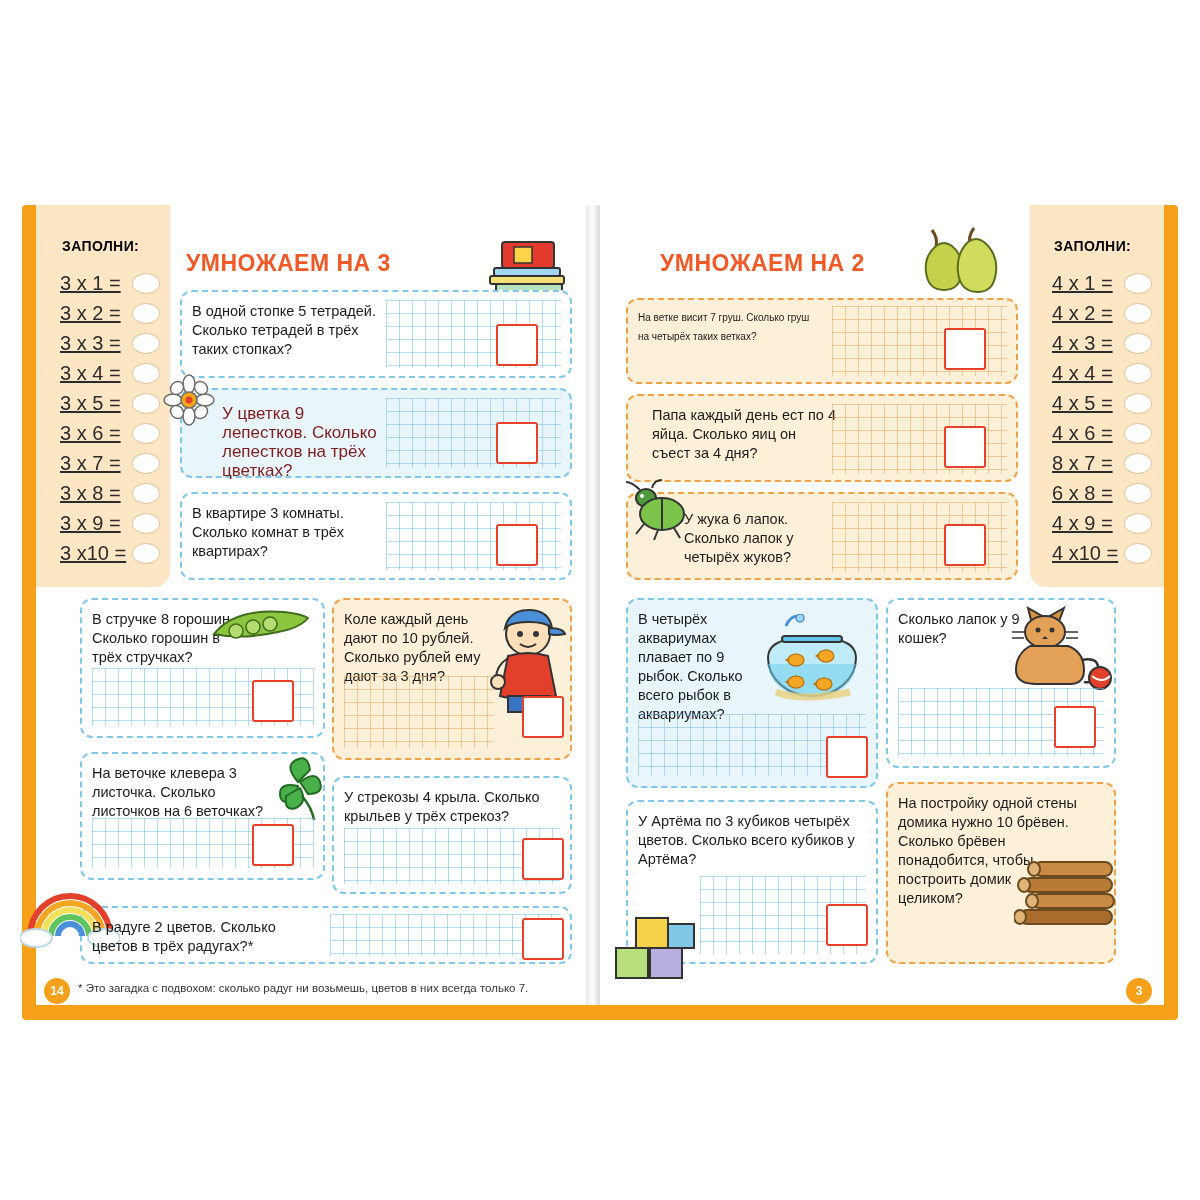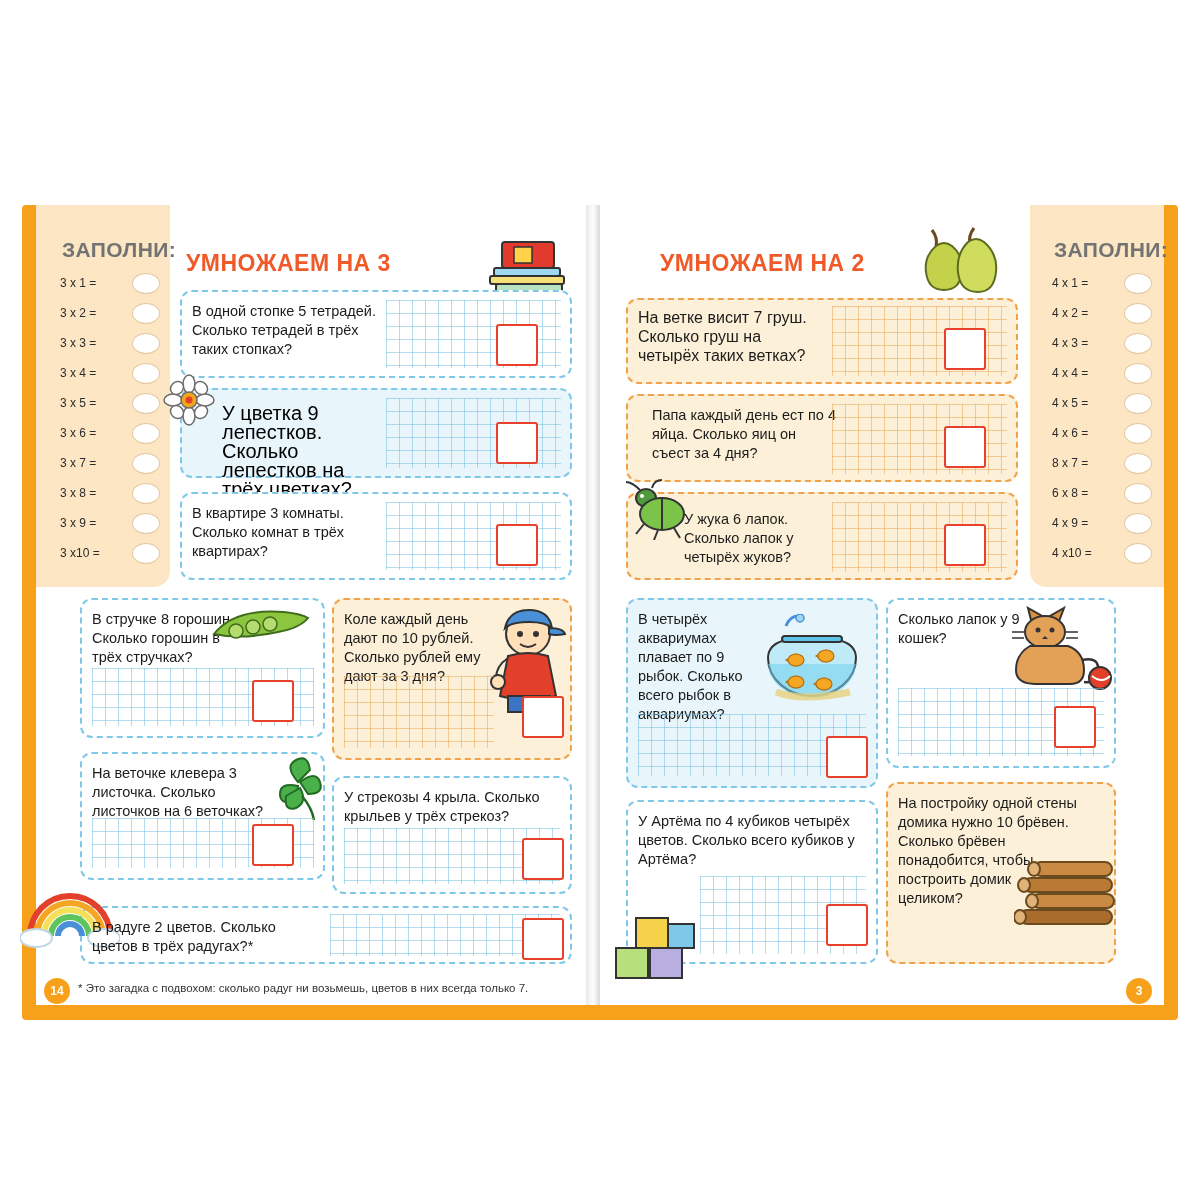--- a/index.html
+++ b/index.html
@@ -24,25 +24,25 @@
   }
 
   
   .fill-panel{
     position:absolute;background:#fde6c4;border:0;
   }
   .fill-left{left:36px;top:205px;width:134px;height:382px;border-bottom-right-radius:16px;}
   .fill-right{left:1030px;top:205px;width:134px;height:382px;border-bottom-left-radius:16px;}
 
   .fill-title{
-    position:absolute;font-weight:bold;color:#737373;font-size:21px;letter-spacing:.4px;
+    position:absolute;font-weight:bold;color:#000000;font-size:14px;letter-spacing:.4px;
   }
   .fill-rows{position:absolute;font-size:16px;color:#2b2b2b;}
   .fill-row{display:flex;align-items:center;height:30px;}
-  .fill-row .lbl{width:72px;text-align:left;white-space:pre;font-size:12px;}
+  .fill-row .lbl{width:72px;text-align:left;white-space:pre;font-size:20px;text-decoration:underline;}
   .fill-row .oval{
     width:26px;height:19px;border-radius:50%;background:#ffffff;border:1px solid #e3c9a2;
   }
 
   
   .sect-title{
     position:absolute;color:#f05a28;font-weight:bold;font-size:23px;letter-spacing:.5px;
   }
 
   
@@ -211,21 +211,21 @@
       <ellipse cx="13" cy="28" rx="9" ry="6"></ellipse>
         <ellipse cx="45" cy="28" rx="9" ry="6"></ellipse>
       <ellipse cx="17" cy="16" rx="7" ry="6" transform="rotate(-45 17 16)"></ellipse>
       <ellipse cx="41" cy="16" rx="7" ry="6" transform="rotate(45 41 16)"></ellipse>
       <ellipse cx="17" cy="40" rx="7" ry="6" transform="rotate(45 17 40)"></ellipse>
       <ellipse cx="41" cy="40" rx="7" ry="6" transform="rotate(-45 41 40)"></ellipse>
     </g>
     <circle cx="29" cy="28" r="8" fill="#f2a71b" stroke="#6a6a6a" stroke-width="1.5"></circle>
     <circle cx="29" cy="28" r="3.5" fill="#e2402b"></circle>
   </svg>
-  <div style="position:absolute;left:222px;top:404px;width:160px;font-size:20px;line-height:19px;color:#000000;">У цветка 9 лепестков. Сколько лепестков на трёх цветках?</div>
+  <div style="position:absolute;left:222px;top:404px;width:160px;font-size:17px;line-height:19px;color:#7f1d1d;">У цветка 9 лепестков. Сколько лепестков на трёх цветках?</div>
   <div class="grid" style="left:386px;top:398px;width:175px;height:70px;"></div>
   <div class="ansbox" style="left:496px;top:422px;"></div>
 
   <div class="card blue" style="left:180px;top:492px;width:392px;height:88px;"></div>
   <div style="position:absolute;left:192px;top:504px;width:186px;font-size:14.5px;line-height:19px;color:#1c1c1c;">В квартире 3 комнаты. Сколько комнат в трёх квартирах?</div>
   <div class="grid" style="left:386px;top:502px;width:175px;height:68px;"></div>
   <div class="ansbox" style="left:496px;top:524px;"></div>
 
   <div class="card blue" style="left:80px;top:598px;width:245px;height:140px;"></div>
   <div style="position:absolute;left:92px;top:610px;width:150px;font-size:14.5px;line-height:19px;color:#1c1c1c;">В стручке 8 горошин. Сколько горошин в трёх стручках?</div>
@@ -288,21 +288,21 @@
     <ellipse cx="84" cy="66" rx="16" ry="9" fill="#ffffff" stroke="#bfd8e6" stroke-width="2"></ellipse>
   </svg>
   <div style="position:absolute;left:92px;top:918px;width:230px;font-size:14.5px;line-height:19px;color:#1c1c1c;">В радуге 2 цветов. Сколько цветов в трёх радугах?*</div>
   <div class="grid" style="left:330px;top:914px;width:230px;height:42px;"></div>
   <div class="ansbox" style="left:522px;top:918px;"></div>
 
   <div class="footnote" style="left:78px;top:982px;width:500px;">* Это загадка с подвохом: сколько радуг ни возьмешь, цветов в них всегда только 7.</div>
   <div class="pagenum" style="left:44px;top:978px;">14</div>
 
   <div class="card orange" style="left:626px;top:298px;width:392px;height:86px;"></div>
-  <div style="position:absolute;left:638px;top:308px;width:184px;font-size:16px;line-height:19px;color:#1c1c1c;">На ветке висит 7 груш. Сколько груш на четырёх таких ветках?</div>
+  <div style="position:absolute;left:638px;top:308px;width:184px;font-size:10px;line-height:19px;color:#1c1c1c;">На ветке висит 7 груш. Сколько груш на четырёх таких ветках?</div>
   <div class="grid og" style="left:832px;top:306px;width:175px;height:70px;"></div>
   <div class="ansbox" style="left:944px;top:328px;"></div>
 
   <div class="card orange" style="left:626px;top:394px;width:392px;height:88px;"></div>
   <div style="position:absolute;left:638px;top:406px;width:184px;font-size:14.5px;line-height:19px;color:#1c1c1c;margin-left:14px;">Папа каждый день ест по 4 яйца. Сколько яиц он съест за 4 дня?</div>
   <div class="grid og" style="left:832px;top:404px;width:175px;height:70px;"></div>
   <div class="ansbox" style="left:944px;top:426px;"></div>
 
   <div class="card orange" style="left:626px;top:492px;width:392px;height:88px;"></div>
   <svg class="ico" style="left:618px;top:478px;" width="76" height="62" viewBox="0 0 76 62">
@@ -357,21 +357,21 @@
     <path d="M24 34 h-12 M24 40 h-12 M66 34 h12 M66 40 h12" stroke="#333" stroke-width="1.5"></path>
     <path d="M30 48 q-14 8 -14 24 q0 14 20 14 l34 0 q14 0 14 -14 q0 -18 -16 -24z" fill="#e3a057" stroke="#333" stroke-width="2"></path>
     <path d="M82 62 q18 -4 16 12 q-2 12 -14 10" fill="none" stroke="#333" stroke-width="2.5"></path>
     <circle cx="100" cy="80" r="11" fill="#e2402b" stroke="#333" stroke-width="2"></circle>
     <path d="M92 78 q10 8 18 0" stroke="#ffffff" stroke-width="2" fill="none"></path>
   </svg>
   <div class="grid" style="left:898px;top:688px;width:206px;height:68px;"></div>
   <div class="ansbox" style="left:1054px;top:706px;"></div>
 
   <div class="card blue" style="left:626px;top:800px;width:252px;height:164px;"></div>
-  <div style="position:absolute;left:638px;top:812px;width:224px;font-size:14.5px;line-height:19px;color:#1c1c1c;">У Артёма по 4 кубиков четырёх цветов. Сколько всего кубиков у Артёма?</div>
+  <div style="position:absolute;left:638px;top:812px;width:224px;font-size:14.5px;line-height:19px;color:#1c1c1c;">У Артёма по 3 кубиков четырёх цветов. Сколько всего кубиков у Артёма?</div>
   <div class="grid" style="left:700px;top:876px;width:166px;height:78px;"></div>
   <div class="ansbox" style="left:826px;top:904px;"></div>
   <svg class="ico" style="left:610px;top:898px;" width="96" height="92" viewBox="0 0 96 92">
     <rect x="26" y="20" width="32" height="30" fill="#f5d24a" stroke="#333" stroke-width="2"></rect>
     <rect x="6" y="50" width="32" height="30" fill="#b7e07c" stroke="#333" stroke-width="2"></rect>
     <rect x="40" y="50" width="32" height="30" fill="#b9aee0" stroke="#333" stroke-width="2"></rect>
     <rect x="58" y="26" width="26" height="24" fill="#7fc8e8" stroke="#333" stroke-width="2"></rect>
   </svg>
 
   <div class="card orange" style="left:886px;top:782px;width:230px;height:182px;"></div>

